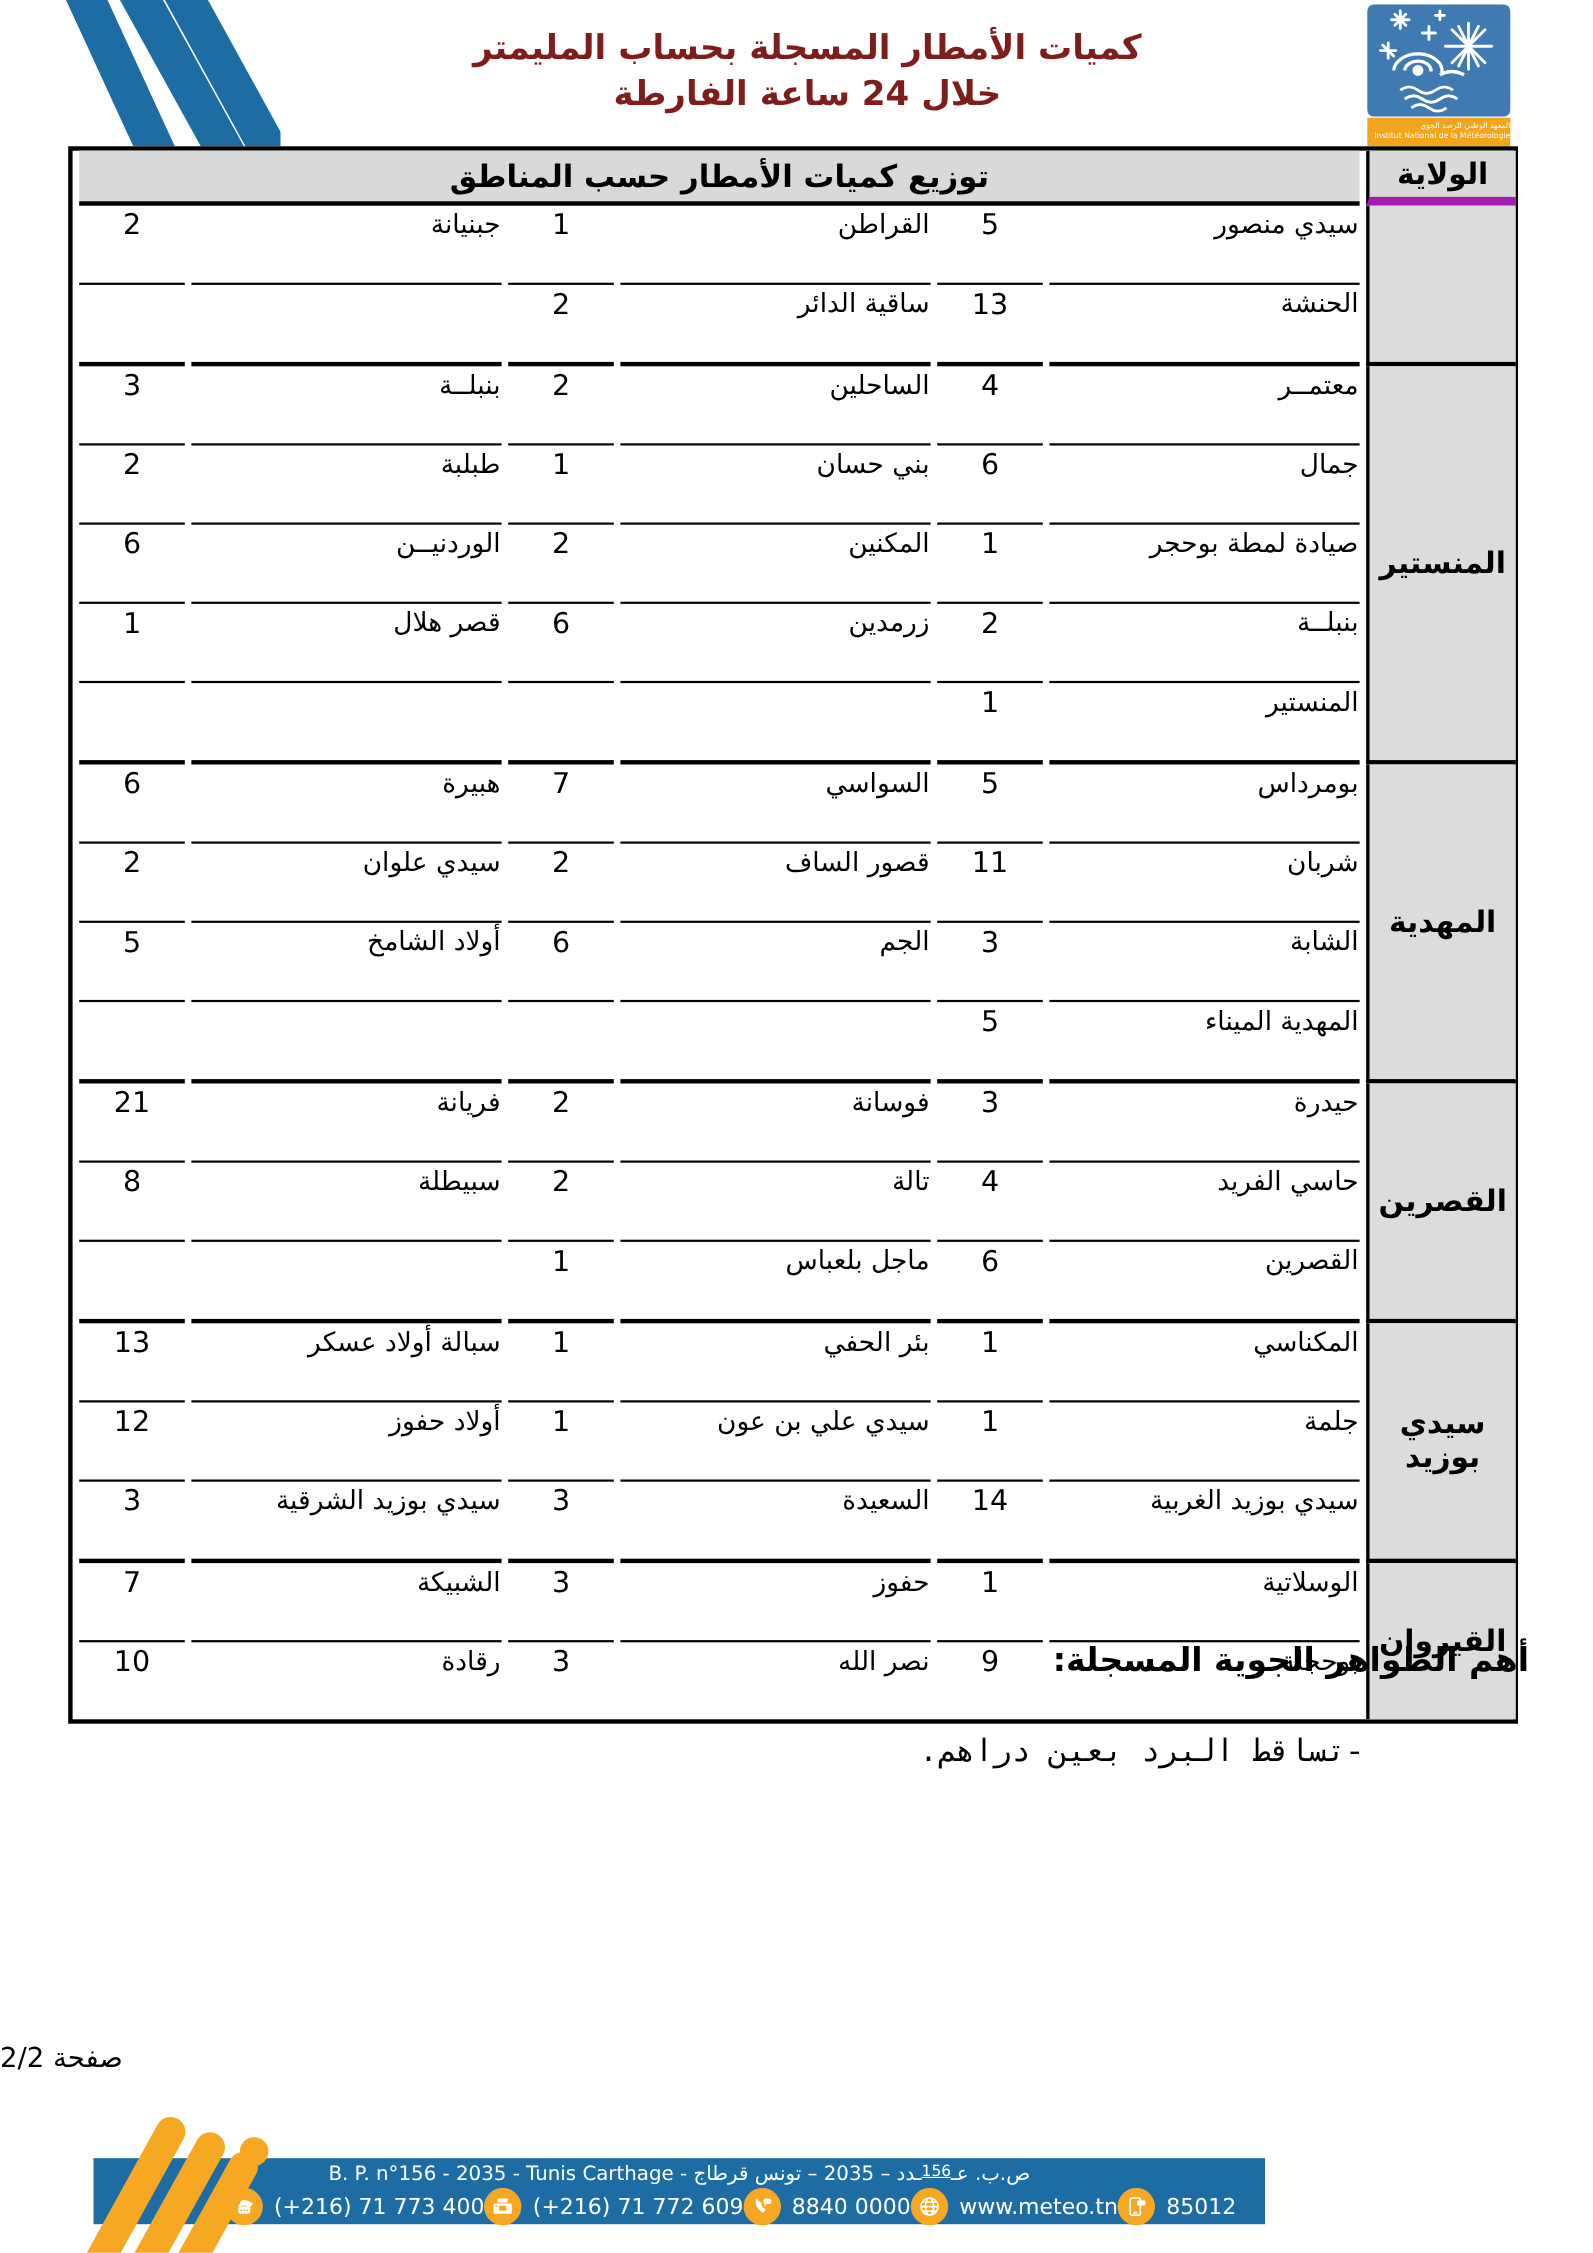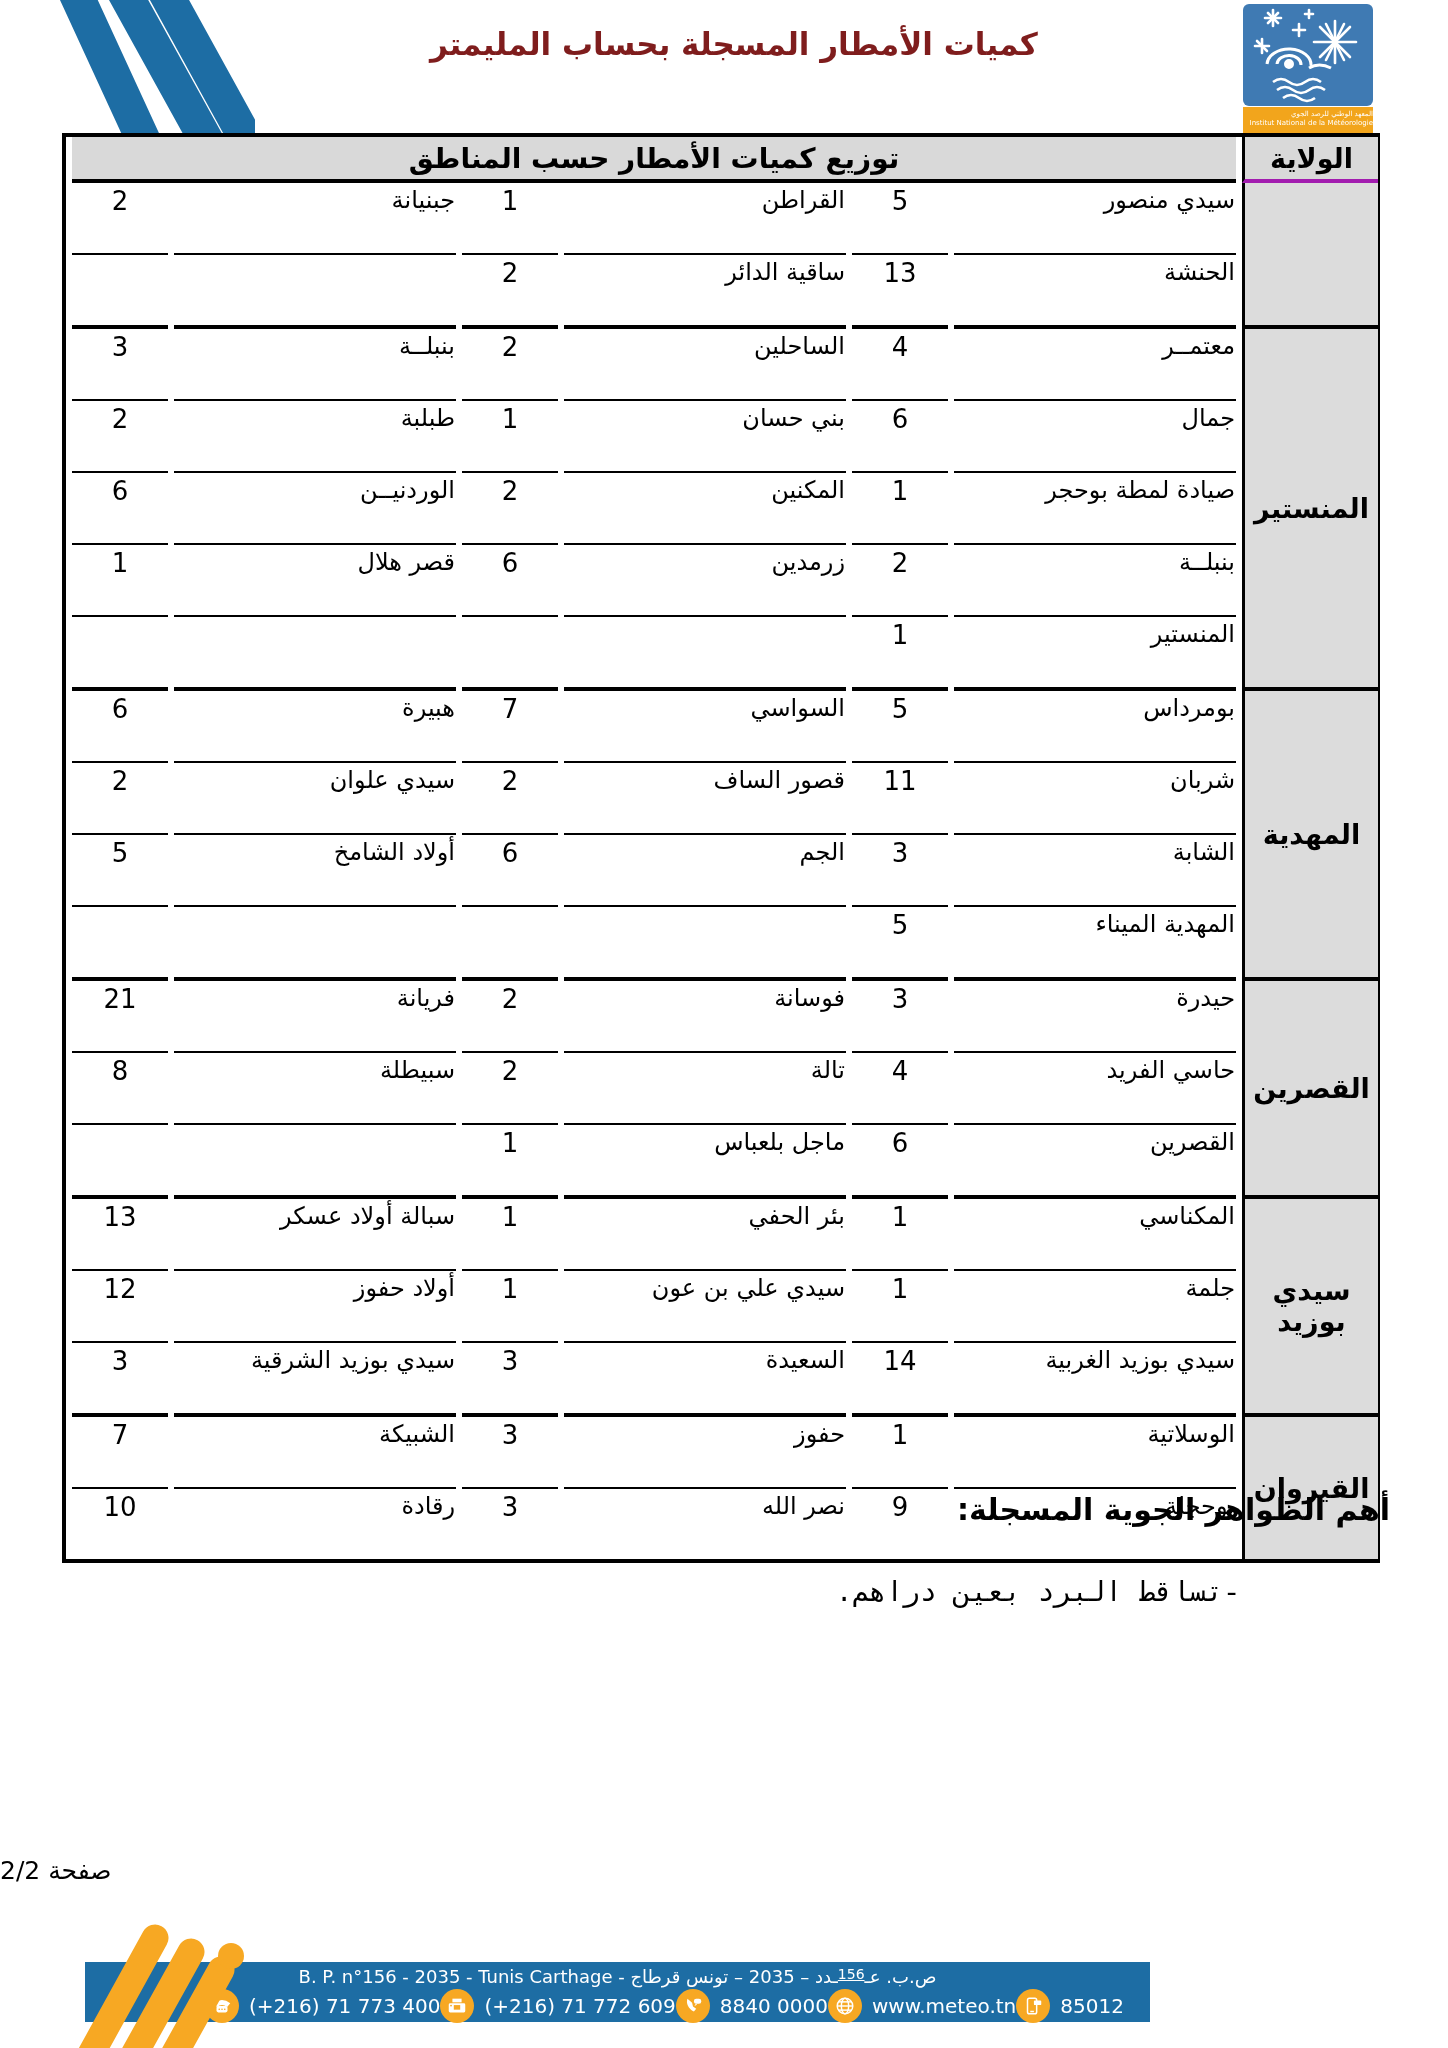--- a/index.html
+++ b/index.html
@@ -15,21 +15,21 @@
   .logo-stripes{position:absolute;left:55px;top:0;width:200px;height:400px;}
   .inm-logo{position:absolute;left:1243px;top:4px;width:130px;}
   .inm-blue{width:130px;height:102px;background:#3f7ab3;border-radius:6px;position:relative;overflow:hidden;}
   .inm-band{width:130px;height:26px;background:#f2a51c;margin-top:1px;color:#fff;text-align:right;
             font-size:7px;line-height:9px;padding-top:3px;box-sizing:border-box;white-space:nowrap;overflow:hidden;}
   
   .tbl-wrap{position:absolute;left:62px;top:133px;width:1310px;border:4px solid #000;background:#fff;}
   table.rain{width:100%;border-collapse:separate;border-spacing:6px 0;table-layout:fixed;direction:rtl;}
   th.dist{background:#d9d9d9;font-weight:bold;font-size:28px;text-align:center;height:40px;border-bottom:4px solid #000000;}
   th.gov-h{background:#d9d9d9;font-weight:bold;font-size:27px;text-align:center;height:40px;
-           border-bottom:4px solid #a21caf;border-left:3px solid #000;}
+           border-bottom:8px solid #a21caf;border-left:3px solid #000;}
   td.cell{height:66px;vertical-align:top;padding-top:3px;border-bottom:2px solid #000;font-size:24px;}
   td.name{text-align:right;}
   td.val{text-align:center;font-size:26px;}
   td.gend{border-bottom:4px solid #000;}
   td.tend{border-bottom:none;}
   td.gov{background:#dcdcdc;text-align:center;vertical-align:middle;font-weight:bold;font-size:27px;
          border-left:3px solid #000;border-bottom:4px solid #000;}
   td.gov.tend{border-bottom:none;}
   
   .phenomena{position:absolute;right:58px;top:1492px;width:1000px;direction:rtl;text-align:right;}
@@ -54,20 +54,21 @@
   <g stroke="#1d6da4" stroke-width="36" stroke-linecap="round" fill="none">
     <line x1="107" y1="-34" x2="194" y2="124"></line>
     <line x1="64" y1="-34" x2="200" y2="212"></line>
     <line x1="14" y1="-34" x2="176" y2="318"></line>
   </g>
   <circle cx="162" cy="363" r="20" fill="#1d6da4"></circle>
 </svg>
 
 <div class="doc-title">
   <div>كميات الأمطار المسجلة بحساب المليمتر</div>
+  <div>خلال 24 ساعة الفارطة</div>
 </div>
 
 <div class="inm-logo">
   <div class="inm-blue">
     <svg viewBox="0 0 130 102" width="130" height="102">
       <g stroke="#ffffff" stroke-width="2.6" stroke-linecap="round">
         <g>
           <line x1="71" y1="38" x2="113" y2="38"></line>
             <line x1="92" y1="17" x2="92" y2="59"></line>
           <line x1="77" y1="23" x2="107" y2="53"></line>

